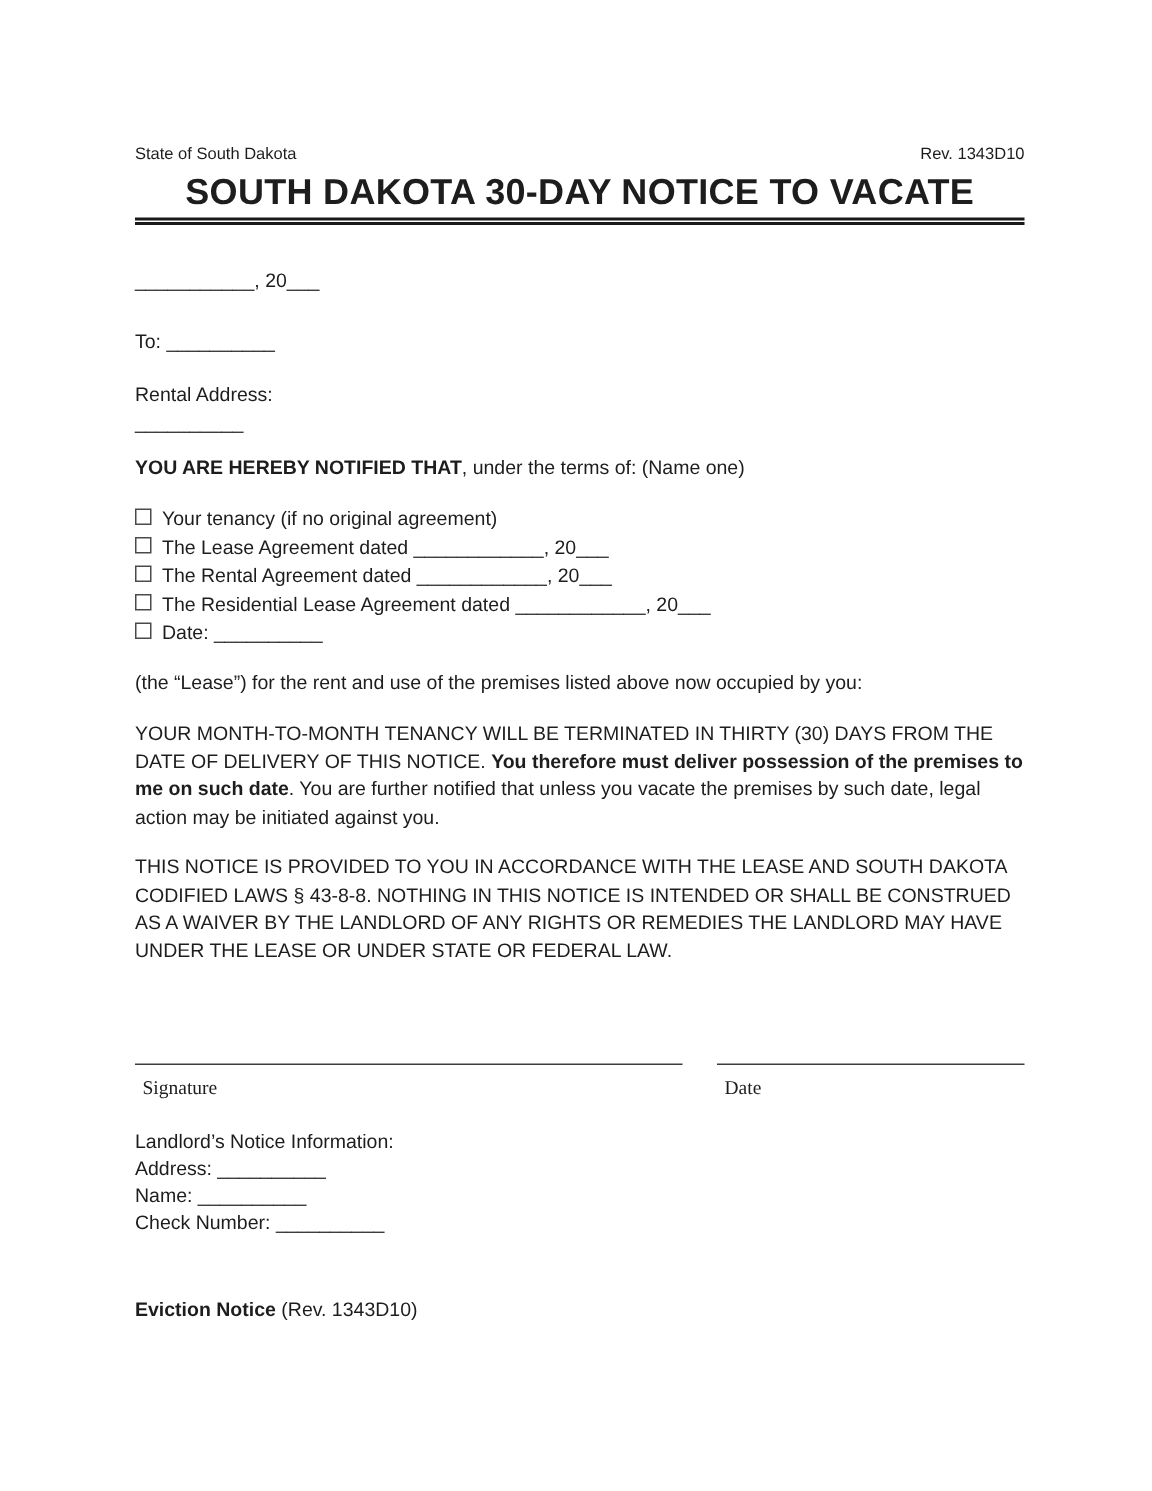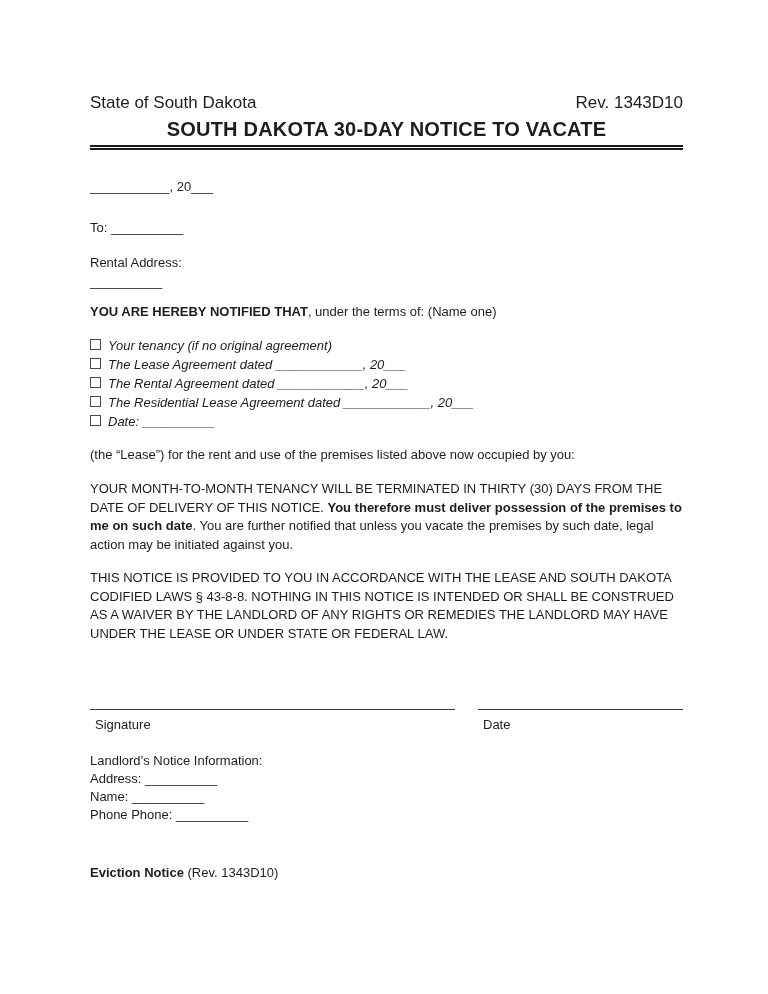--- a/index.html
+++ b/index.html
@@ -10,55 +10,55 @@
     font-size: 13px; line-height: 18.5px;
   }
   .page {
     position: relative; box-sizing: border-box;
     width: 768px; height: 994px;
     padding: 96px 85px 0 90px;
     background: #ffffff;
   }
   .header-meta {
     display: flex; justify-content: space-between; align-items: baseline;
-    font-size: 17px; line-height: 14px;
+    font-size: 11px; line-height: 14px;
   }
   .doc-title {
     text-align: center; font-weight: bold;
-    font-size: 20px; line-height: 26px;
+    font-size: 24px; line-height: 26px;
     margin-top: 6px; letter-spacing: 0.2px;
     white-space: nowrap;
   }
   .double-rule {
     border-bottom: 5px double #1a1a1a;
     margin-top: 3px; height: 0;
   }
   .dateline { margin-top: 28px; }
   .toline { margin-top: 22px; }
   .rental-block { margin-top: 17px; }
   .notified { margin-top: 12px; }
   .bold { font-weight: bold; }
   .options { margin-top: 14px; }
-  .option-row { line-height: 19px; white-space: nowrap; font-style: italic; }
+  .option-row { line-height: 19px; white-space: nowrap; }
   .checkbox {
     display: inline-block; width: 9px; height: 9px;
     border: 1px solid #4a4a4a; background: #fff;
     margin-right: 7px; position: relative; top: 0px;
   }
   .lease-clause { margin-top: 15px; }
   .para { margin-top: 15px; }
   .para1 { margin-top: 16px; }
   .sig-row {
     display: flex; justify-content: space-between;
     margin-top: 66px;
   }
   .sig-col-left  { width: 365px; }
   .sig-col-right { width: 205px; }
   .sig-line { border-top: 1.5px solid #3d3d3d; height: 0; }
-  .sig-label { margin-top: 6px; padding-left: 5px; }
+  .sig-label { margin-top: 6px; padding-left: 5px; font-family: Liberation Serif, serif; }
   .contact-block { margin-top: 17px; line-height: 18px; }
   .footer {
     position: absolute; left: 90px; top: 864px;
     line-height: 18px;
   }
 </style>
 </head>
 <body>
 
 <div class="page">
@@ -104,18 +104,18 @@
     <div class="sig-col-right">
       <div class="sig-line"></div>
       <div class="sig-label">Date</div>
     </div>
   </div>
 
   <div class="contact-block">
     <div>Landlord’s Notice Information:</div>
     <div>Address: __________</div>
     <div>Name: __________</div>
-    <div>Phone Phone: __________</div>
+    <div>Check Number: __________</div>
   </div>
 
   <div class="footer"><span class="bold">Eviction Notice</span><span> (Rev. 1343D10)</span></div>
 
 </div>
 
 </body></html>

